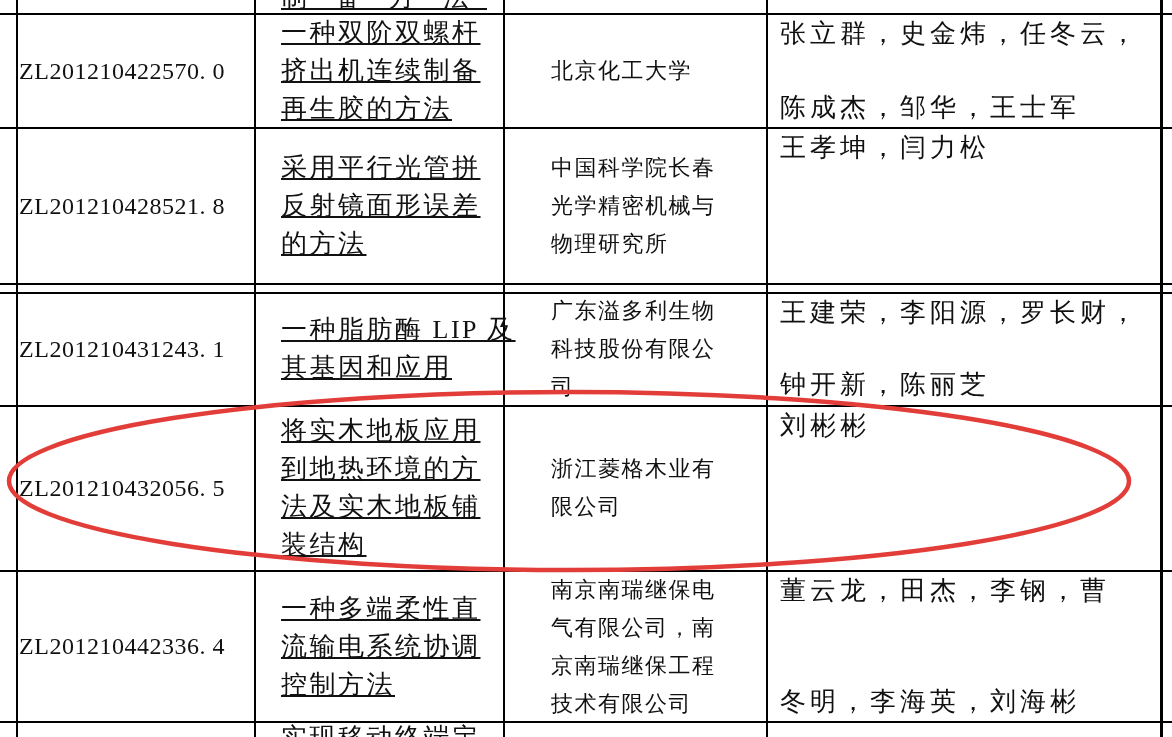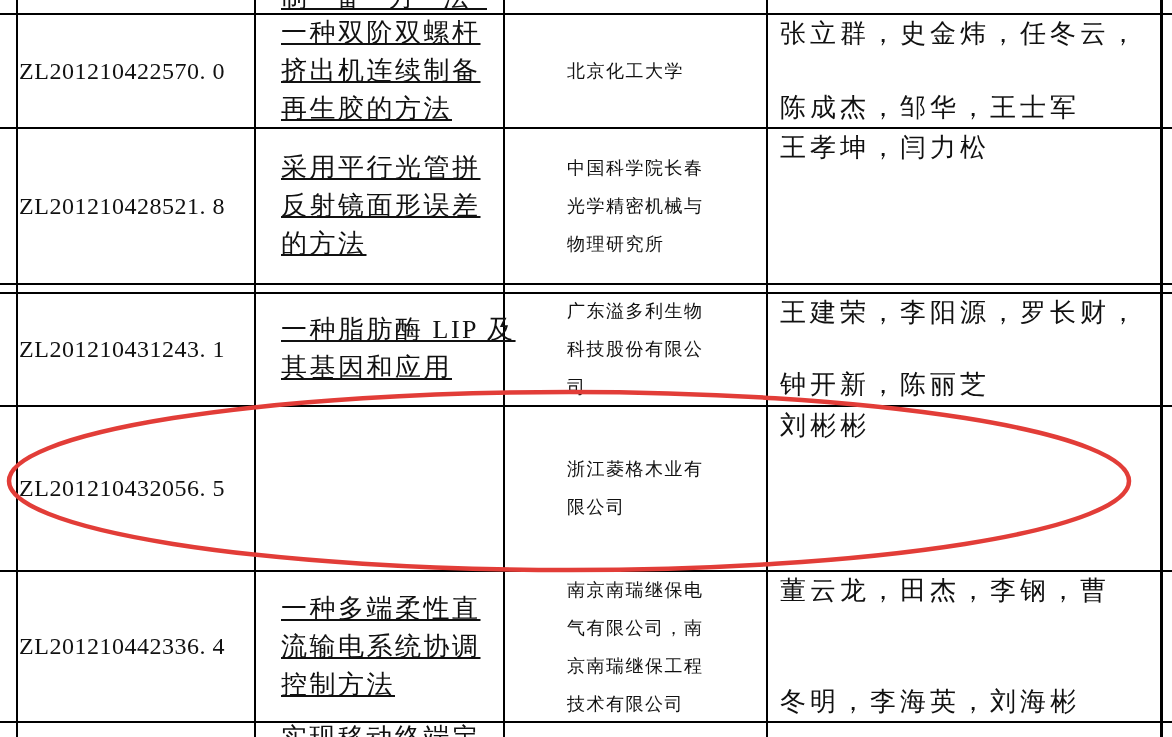--- a/index.html
+++ b/index.html
@@ -11,21 +11,21 @@
     font-family:"Liberation Serif","DejaVu Serif",serif;
     color:#111;
   }
   
   .vline{position:absolute;top:0;bottom:0;width:2px;background:#000;}
   .hline{position:absolute;left:0;right:0;height:2px;background:#000;}
   
   .cell{position:absolute;display:flex;flex-direction:column;justify-content:center;}
   .num-cell{left:18px;width:208px;align-items:center;font-size:24px;letter-spacing:0.5px;white-space:nowrap;}
   .title-cell{left:281px;width:206px;font-size:26px;letter-spacing:2.5px;line-height:38px;text-decoration:underline;}
-  .org-cell{left:567px;width:196px;font-size:18px;letter-spacing:1.5px;line-height:38px;}
+  .org-cell{left:551px;width:196px;font-size:22px;letter-spacing:1.5px;line-height:38px;}
   .inv-cell{left:780px;width:382px;font-size:26px;letter-spacing:4px;line-height:38px;justify-content:space-between;}
   .line{white-space:nowrap;}
   
   .r1{top:0;height:13px;overflow:hidden;justify-content:flex-start;}
   .r1 .line{margin-top:-21px;letter-spacing:28px;}
   .r2{top:15px;height:112px;}
   .r3{top:129px;height:154px;}
   .r4{top:294px;height:110px;}
   .r5{top:407px;height:162px;}
   .r6{top:572px;height:149px;}
@@ -103,20 +103,26 @@
     <div class="line">司</div>
   </div>
   <div class="cell inv-cell r4">
     <div class="line">王建荣，李阳源，罗长财，</div>
     <div class="line">钟开新，陈丽芝</div>
   </div>
 
   <div class="cell num-cell r5">
     <div class="line">ZL201210432056. 5</div>
   </div>
+  <div class="cell title-cell r5">
+    <div class="line">将实木地板应用</div>
+    <div class="line">到地热环境的方</div>
+    <div class="line">法及实木地板铺</div>
+    <div class="line">装结构</div>
+  </div>
   <div class="cell org-cell r5">
     <div class="line">浙江菱格木业有</div>
     <div class="line">限公司</div>
   </div>
   <div class="cell inv-cell r5">
     <div class="line">刘彬彬</div>
   </div>
 
   <div class="cell num-cell r6">
     <div class="line">ZL201210442336. 4</div>

